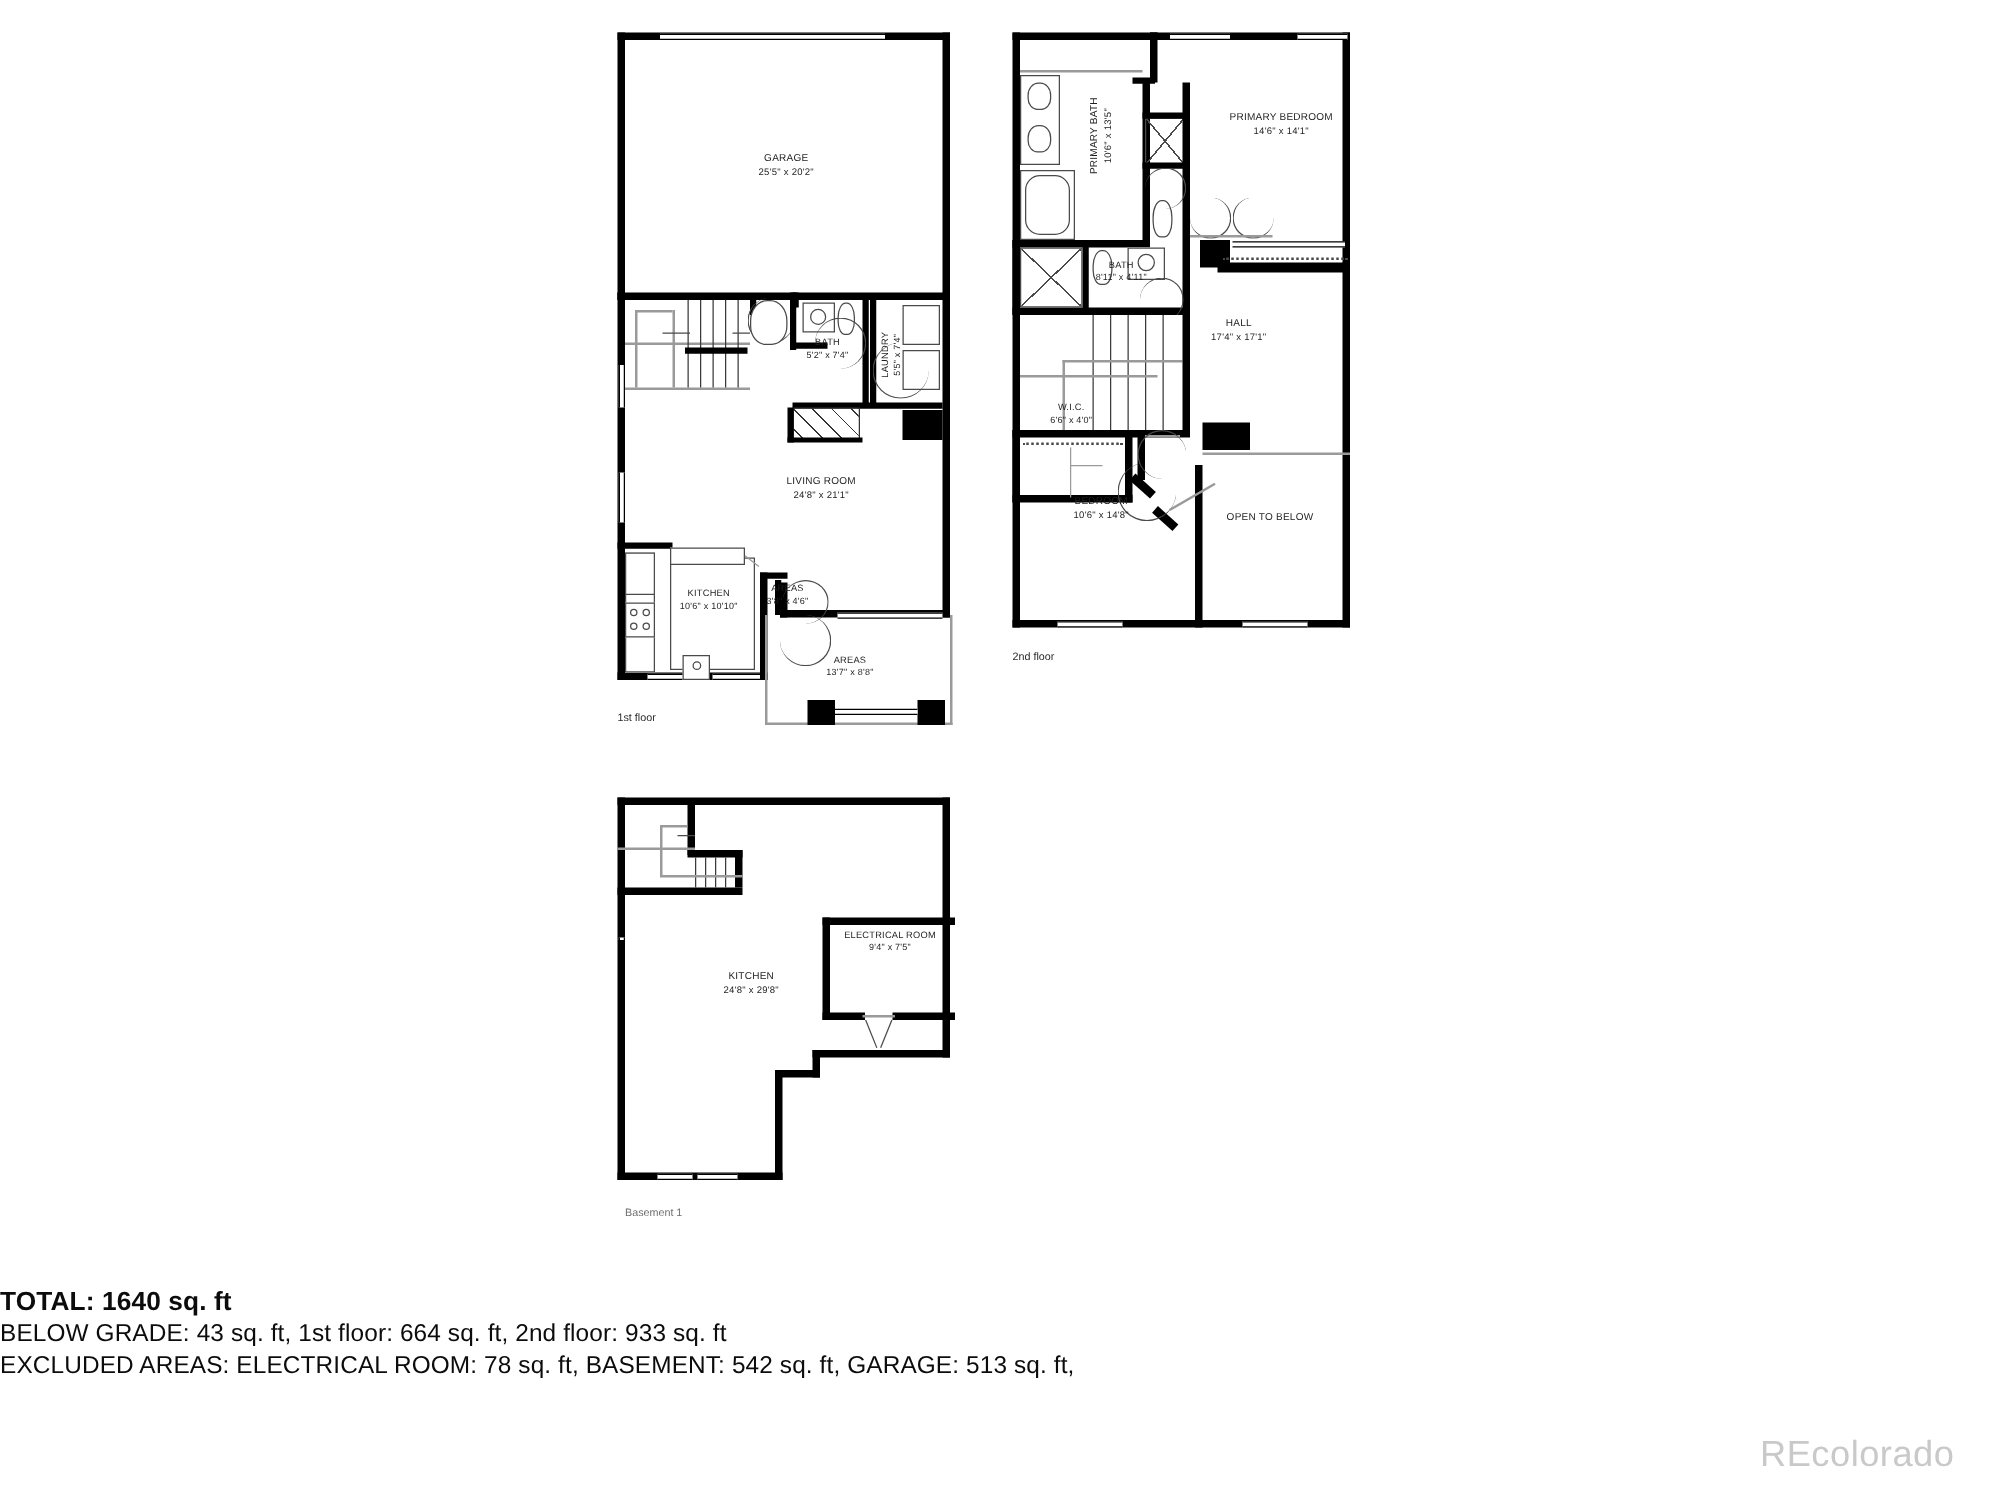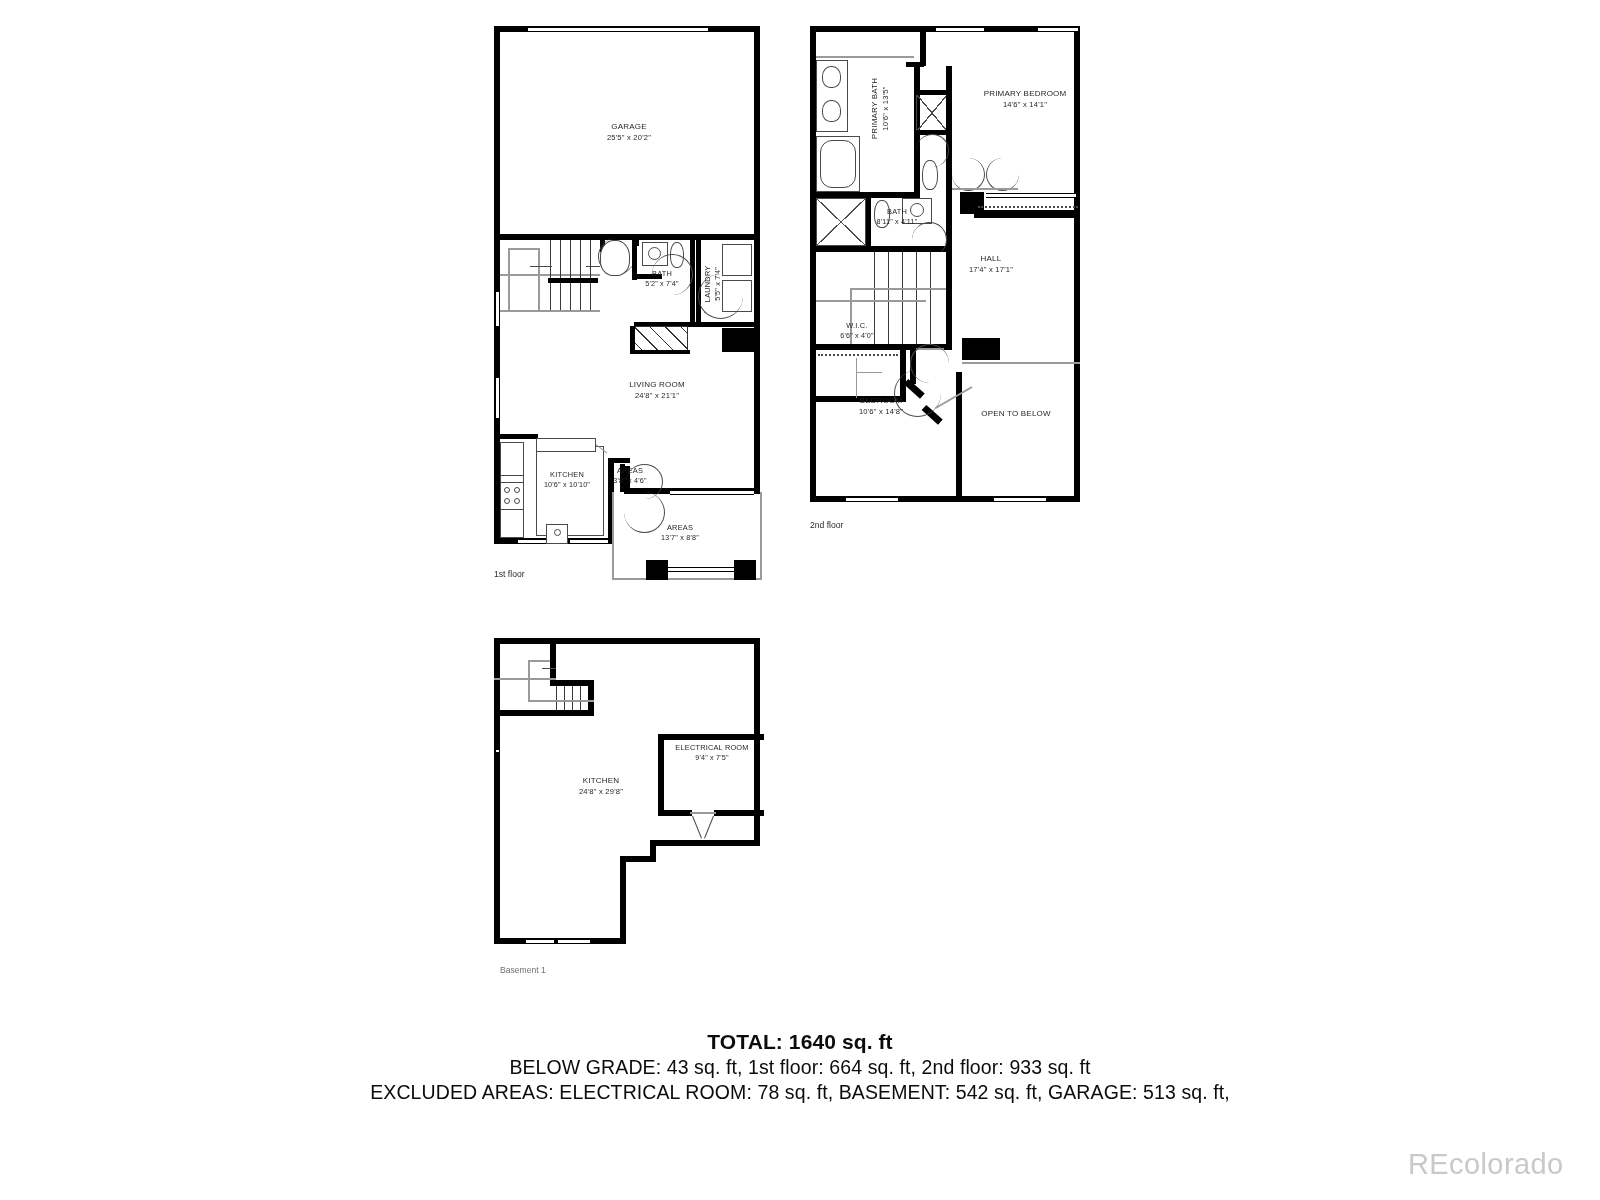--- a/index.html
+++ b/index.html
@@ -38,21 +38,21 @@
        font-size:7.4px;color:#1f1f1f;white-space:nowrap;}
   .lbl .nm{display:block;font-size:7.4px;}
   .lbl .dm{display:block;font-size:7.2px;}
   .lbl.big .nm{font-size:8px;}
   .lbl.big .dm{font-size:7.6px;}
   .lbl.rot{transform-origin:center center;transform:rotate(-90deg);}
   .floorlbl{position:absolute;font-size:8.6px;color:#2b2b2b;white-space:nowrap;}
   .floorlbl.faint{color:#6f6f6f;margin-left:12px;}
 
   
-  .summary{position:absolute;left:0;width:1600px;text-align:center;
+  .summary{position:absolute;left:0;width:1600px;
            font-family:"Liberation Sans","DejaVu Sans",sans-serif;color:#0c0c0c;}
   .sum-total{font-size:21px;font-weight:bold;letter-spacing:.1px;}
   .sum-line{font-size:19.5px;letter-spacing:.1px;margin-top:2px;}
   .disclaimer{position:absolute;left:0;width:1600px;text-align:center;
               font-size:9.4px;color:#3a3a3a;letter-spacing:.25px;}
   .watermark{position:absolute;font-size:29px;color:#c9c9c9;letter-spacing:.4px;
              font-family:"Liberation Sans","DejaVu Sans",sans-serif;}
 </style>
 </head>
 <body>

